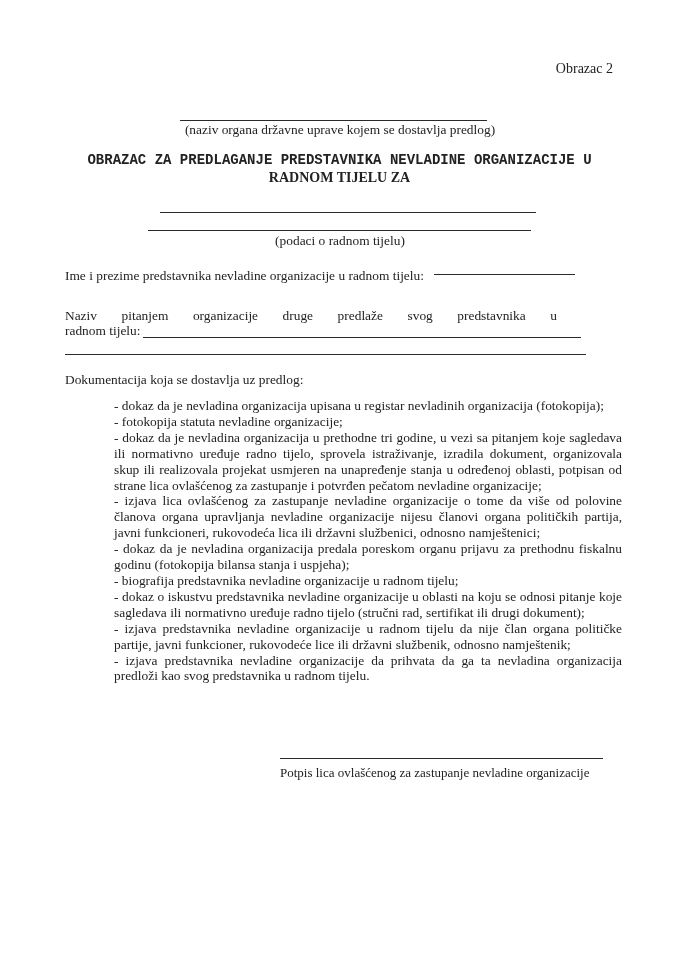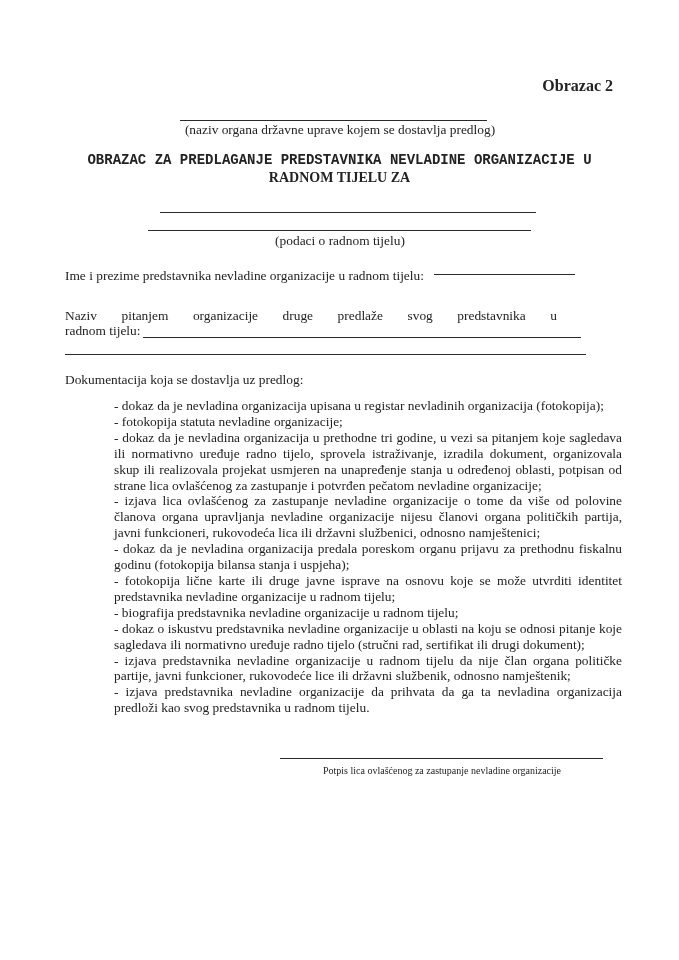--- a/index.html
+++ b/index.html
@@ -12,23 +12,23 @@
       height: 960px;
       position: relative;
       overflow: hidden;
       font-family: "Liberation Serif", serif;
       color: #222222;
       font-size: 13.4px;
     }
     .abs { position: absolute; }
     .form-number {
       right: 66px;
-      top: 77px;
-      font-weight: bold;
-      font-size: 16px;
+      top: 61px;
+      font-weight: normal;
+      font-size: 14px;
     }
     .hline {
       position: absolute;
       height: 0;
       border-top: 1.3px solid #2a2a2a;
     }
     .caption {
       position: absolute;
       text-align: center;
       font-size: 13.4px;
@@ -74,23 +74,22 @@
       font-size: 13.4px;
       line-height: 15.9px;
     }
     .docs-list li {
       text-align: justify;
     }
     .sig-caption {
       position: absolute;
       left: 280px;
       top: 765px;
-      font-size: 10px;
+      font-size: 13px;
       white-space: nowrap;
-      margin-left: 43px;
     }
   </style>
 </head>
 <body>
 
 <div class="abs form-number">Obrazac 2</div>
 
 <div class="hline" style="left:180px; top:120px; width:307px;"></div>
 <div class="caption" style="left:140px; width:400px; top:122px;">(naziv organa državne uprave kojem se dostavlja predlog)</div>
 
@@ -118,21 +117,20 @@
 <div class="hline" style="left:143px; top:337px; width:438px;"></div>
 <div class="hline" style="left:65px; top:354px; width:521px;"></div>
 
 <div class="docs-heading">Dokumentacija koja se dostavlja uz predlog:</div>
 <ul class="docs-list">
   <li>- dokaz da je nevladina organizacija upisana u registar nevladinih organizacija (fotokopija);</li>
   <li>- fotokopija statuta nevladine organizacije;</li>
   <li>- dokaz da je nevladina organizacija u prethodne tri godine, u vezi sa pitanjem koje sagledava ili normativno uređuje radno tijelo, sprovela istraživanje, izradila dokument, organizovala skup ili realizovala projekat usmjeren na unapređenje stanja u određenoj oblasti, potpisan od strane lica ovlašćenog za zastupanje i potvrđen pečatom  nevladine organizacije;</li>
   <li>- izjava lica ovlašćenog za zastupanje nevladine organizacije o tome da više od polovine članova organa upravljanja nevladine organizacije nijesu članovi organa političkih partija, javni funkcioneri, rukovodeća lica ili državni službenici, odnosno namještenici;</li>
   <li>- dokaz da je nevladina organizacija predala poreskom organu prijavu za prethodnu fiskalnu godinu (fotokopija bilansa stanja i uspjeha);</li>
-  <li>- fotokopija lične karte ili druge javne isprave na osnovu koje se može utvrditi identitet predstavnika nevladine organizacije u radnom tijelu;</li>
   <li>- biografija predstavnika nevladine organizacije u radnom tijelu;</li>
   <li>- dokaz o iskustvu predstavnika nevladine organizacije u oblasti na koju se odnosi pitanje koje sagledava ili normativno uređuje radno tijelo (stručni rad, sertifikat ili drugi dokument);</li>
   <li>- izjava predstavnika nevladine organizacije u radnom tijelu da nije član organa političke partije, javni funkcioner, rukovodeće lice ili državni službenik, odnosno namještenik;</li>
   <li>-  izjava predstavnika nevladine organizacije da prihvata da ga ta nevladina organizacija predloži kao svog predstavnika u radnom tijelu.</li>
 </ul>
 
 <div class="hline" style="left:280px; top:758px; width:323px;"></div>
 <div class="sig-caption">Potpis lica ovlašćenog za zastupanje nevladine organizacije</div>
 
 </body></html>

